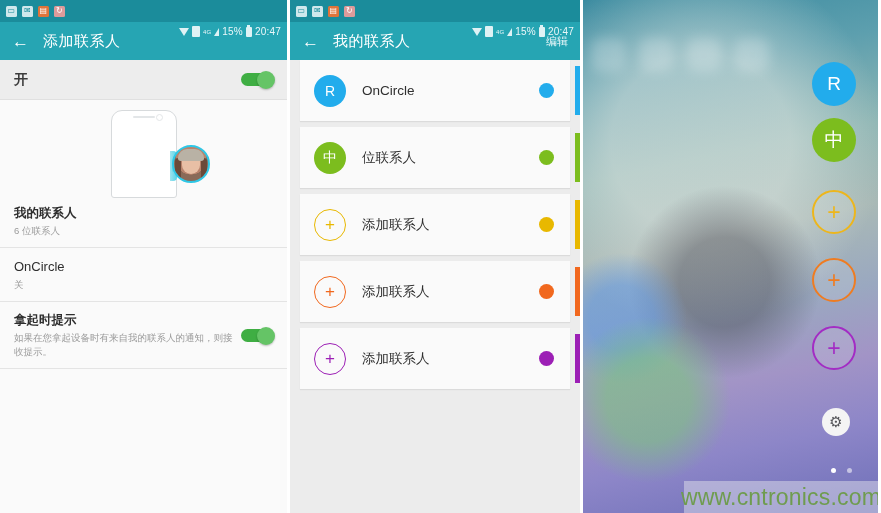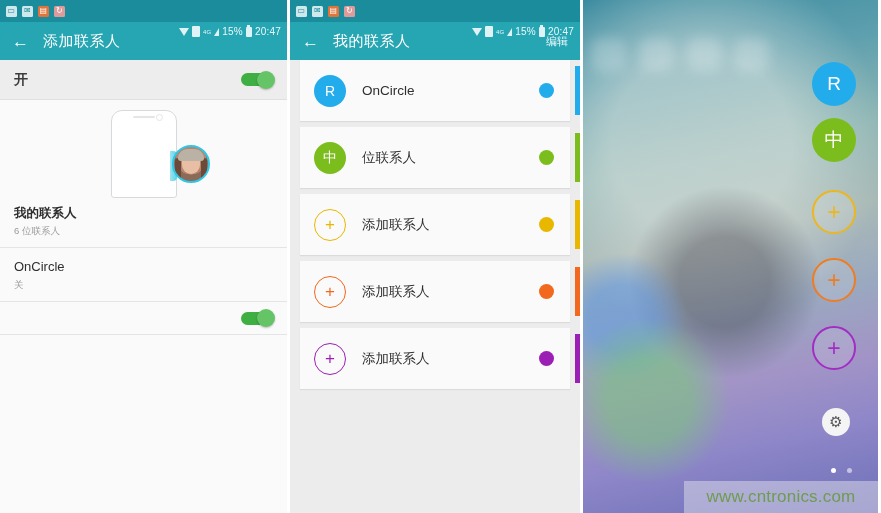--- a/index.html
+++ b/index.html
@@ -229,21 +229,21 @@
   .page-dots i {
     width: 5px; height: 5px; border-radius: 50%; background: rgba(255,255,255,.55);
     display: block;
   }
   .page-dots i.on { background: #ffffff; }
   .watermark {
     position: absolute; right: 0; bottom: 0;
     width: 194px; height: 32px;
     background: rgba(235,235,240,.45);
     display: flex; align-items: center; justify-content: center;
-    font-size: 17px; color: #6f9c4f; letter-spacing: .2px;
+    font-size: 23px; color: #6f9c4f; letter-spacing: .2px;
   }
 </style>
 </head>
 <body>
 
 <div class="screens">
 
   <div class="panel panel-1">
 
     <div class="statusbar">
@@ -298,20 +298,24 @@
     </div>
 
     <div class="list-item">
       <div class="li-texts">
         <div class="li-title plain">OnCircle</div>
         <div class="li-sub">关</div>
       </div>
     </div>
 
     <div class="list-item">
+      <div class="li-texts">
+        <div class="li-title">拿起时提示</div>
+        <div class="li-sub">如果在您拿起设备时有来自我的联系人的通知，则接收提示。</div>
+      </div>
       <span class="switch li-switch">
           <span class="knob"></span>
         </span>
     </div>
   </div>
 
   <div class="panel panel-2">
 
     <div class="statusbar">
       <div class="sb-left">

